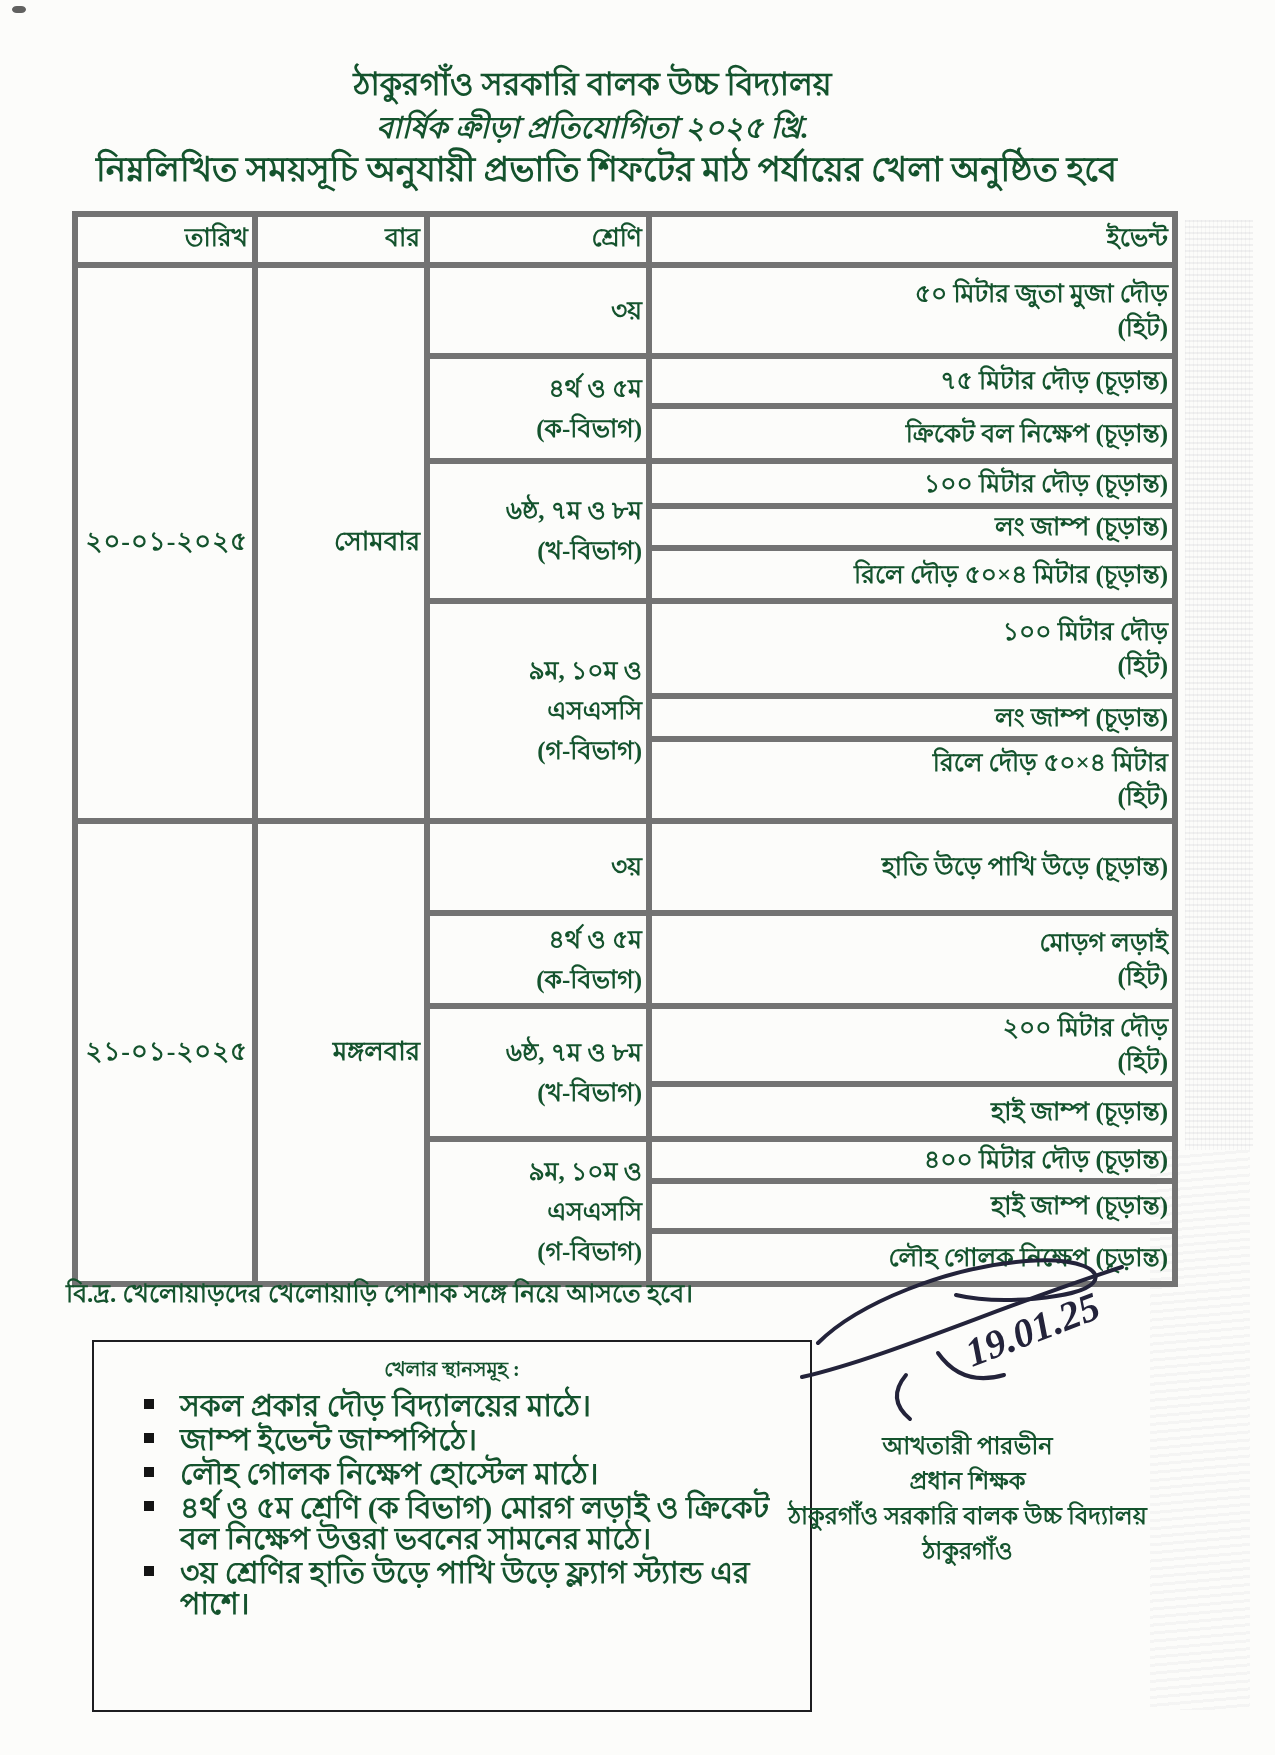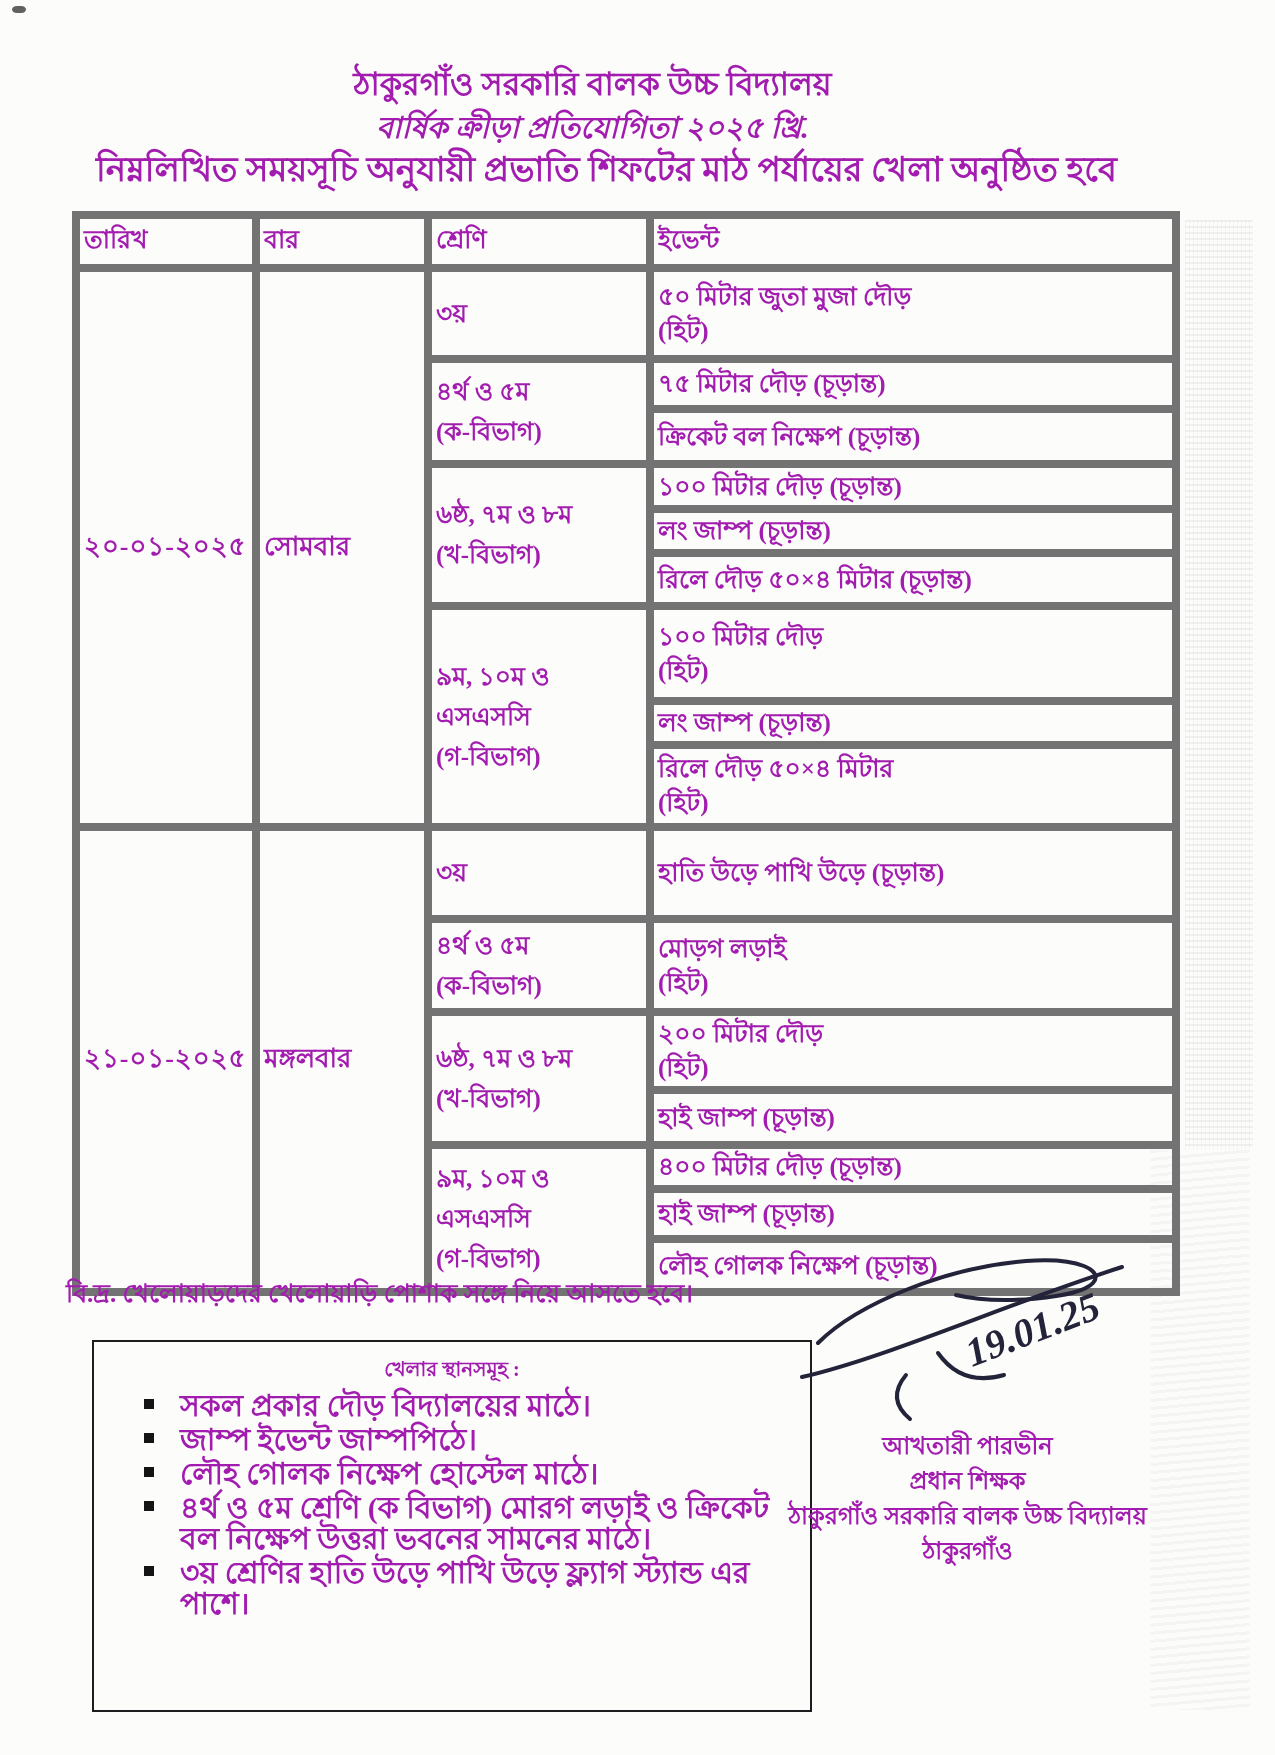--- a/index.html
+++ b/index.html
@@ -2,21 +2,21 @@
 <html><head>
 <meta charset="utf-8">
 <style>
   html,body{margin:0;padding:0;background:#d9d9d6;}
   .page{
     position:relative;
     width:1275px;height:1755px;
     margin:0 auto;
     background:#fcfcfa;
     font-family:"Liberation Serif","DejaVu Serif",serif;
-    color:#a21caf;
+    color:#14532d;
     overflow:hidden;
   }
   
   .speck{position:absolute;left:12px;top:6px;width:14px;height:7px;background:#3a3a3a;border-radius:40%/60%;opacity:.8;}
   .noise-band{
     position:absolute;left:1185px;top:220px;width:68px;height:930px;
     background:
       repeating-linear-gradient(180deg, rgba(140,140,155,.10) 0 2px, rgba(0,0,0,0) 2px 6px),
       repeating-linear-gradient(90deg, rgba(150,150,165,.08) 0 1px, rgba(0,0,0,0) 1px 4px);
     filter:blur(.4px);
@@ -31,22 +31,22 @@
   .t2{font-size:30px;font-weight:700;line-height:44px;font-style:italic;}
   .t3{font-size:34px;font-weight:700;line-height:40px;margin-left:28px;}
 
   table.sched{
     position:absolute;left:72px;top:211px;
     width:1100px;border-collapse:collapse;table-layout:fixed;
   }
   table.sched col.c1{width:180px;} table.sched col.c2{width:172px;}
   table.sched col.c3{width:222px;} table.sched col.c4{width:526px;}
   table.sched th, table.sched td{
-    border:8px solid #737373;
-    text-align:left;vertical-align:middle;
+    border:6px solid #737373;
+    text-align:right;vertical-align:middle;
     padding:1px 4px;overflow:hidden;
   }
   table.sched th{font-size:25px;font-weight:700;height:37px;}
   td.c-date{font-size:26px;font-weight:600;letter-spacing:1px;}
   td.c-day{font-size:26px;font-weight:600;}
   td.c-class{font-size:25px;font-weight:600;}
   td.c-class div{line-height:40px;}
   td.c-event{font-size:25px;font-weight:600;}
   td.c-event div{line-height:34px;}
 

